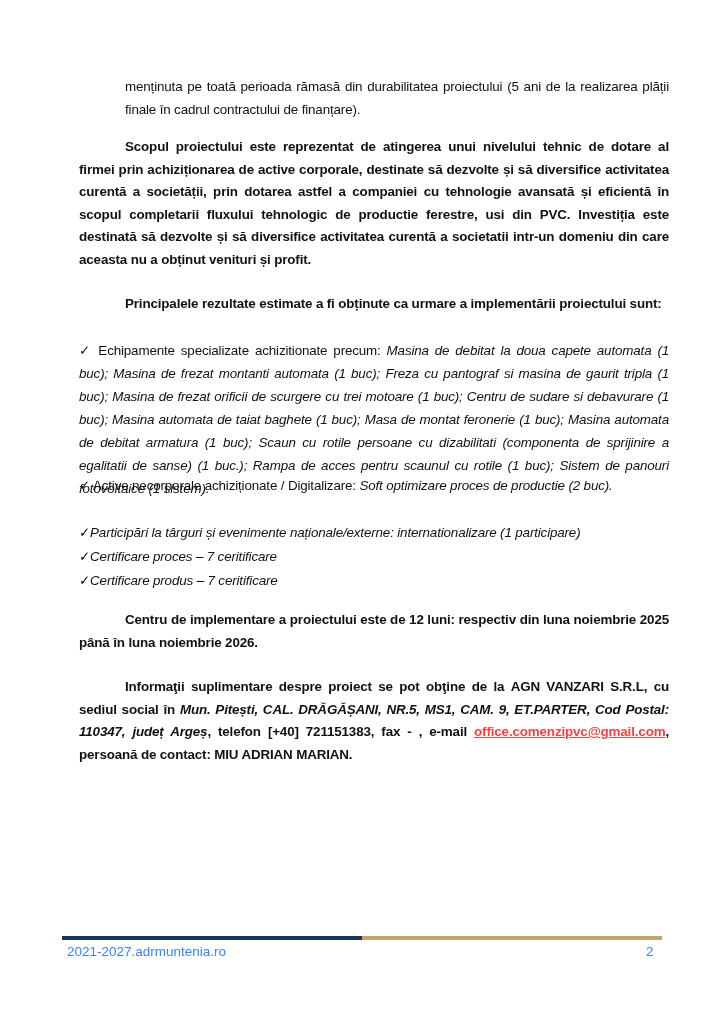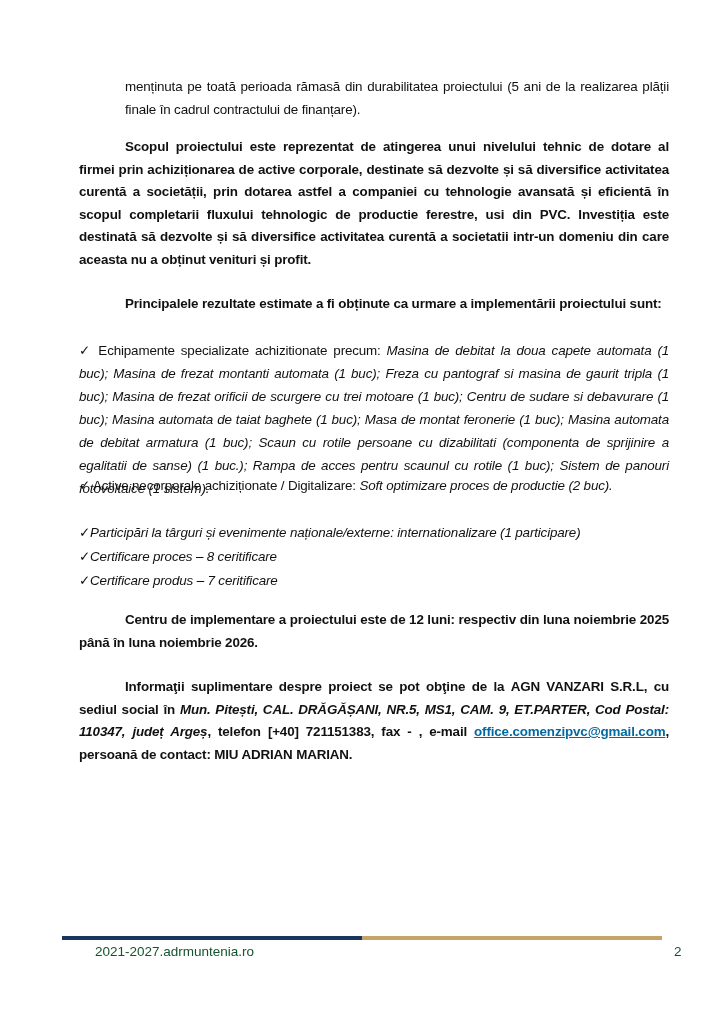--- a/index.html
+++ b/index.html
@@ -3,25 +3,25 @@
 <meta charset="utf-8">
 <style>
   html, body { margin: 0; padding: 0; background: #ffffff; }
   body { width: 724px; height: 1024px; position: relative; overflow: hidden;
          font-family: "Liberation Sans", sans-serif; color: #111; }
   .page { position: absolute; left: 67px; top: 0; width: 590px; }
   .p { font-size: 13.4px; line-height: 22.6px; text-align: justify; margin: 12px; letter-spacing: -0.15px; }
   .indent { text-indent: 46px; font-weight: bold; }
   .hang { padding-left: 46px; }
   .check { font-style: normal; }
-  a.link { color: #0369a1; text-decoration: underline; }
+  a.link { color: #ef4444; text-decoration: underline; }
   .footer-bar { position: absolute; top: 936px; height: 4px; }
   .footer-left { left: 62px; width: 300px; }
   .footer-right { left: 362px; width: 300px; }
-  .footer-text { position: absolute; top: 944px; font-size: 13.5px; color: #14532d; margin-left: 28px; }
+  .footer-text { position: absolute; top: 944px; font-size: 13.5px; color: #3b82f6; }
 </style>
 </head>
 <body>
 
 <div class="page">
 
   <p class="p hang" style="position:absolute; top:64px; width:544px;">menținuta pe toată perioada rămasă din durabilitatea proiectului (5 ani de la realizarea plății finale în cadrul contractului de finanțare).</p>
 
   <p class="p indent" style="position:absolute; top:124px; width:590px;">
     <b>Scopul proiectului</b><span> este reprezentat de atingerea unui nivelului tehnic de dotare al firmei prin achiziționarea de active corporale, destinate să dezvolte și să diversifice activitatea curentă a societății, prin dotarea astfel a companiei cu tehnologie avansată și eficientă în scopul completarii fluxului tehnologic de productie ferestre, usi din PVC. Investiția este destinată să dezvolte și să diversifice activitatea curentă a societatii intr-un domeniu din care aceasta nu a obținut venituri și profit.</span>
@@ -37,21 +37,21 @@
 
   <p class="p" style="position:absolute; top:463px; width:590px;">
     <span class="check">✓</span><span> Active necorporale achiziționate / Digitalizare: </span><i>Soft optimizare proces de productie (2 buc).</i>
   </p>
 
   <p class="p" style="position:absolute; top:510px; width:600px; text-align:left;">
     <span class="check">✓</span><i>Participări la târguri și evenimente naționale/externe: internationalizare (1 participare)</i>
   </p>
 
   <p class="p" style="position:absolute; top:534px; width:590px; text-align:left;">
-    <span class="check">✓</span><i>Certificare proces – 8 ceritificare</i>
+    <span class="check">✓</span><i>Certificare proces – 7 ceritificare</i>
   </p>
 
   <p class="p" style="position:absolute; top:558px; width:590px; text-align:left;">
     <span class="check">✓</span><i>Certificare produs – 7 ceritificare</i>
   </p>
 
   <p class="p indent" style="position:absolute; top:597px; width:590px;">
     <b>Centru de implementare</b><span> a proiectului este de 12 luni: respectiv din luna noiembrie 2025 până în luna noiembrie 2026.</span>
   </p>
 

